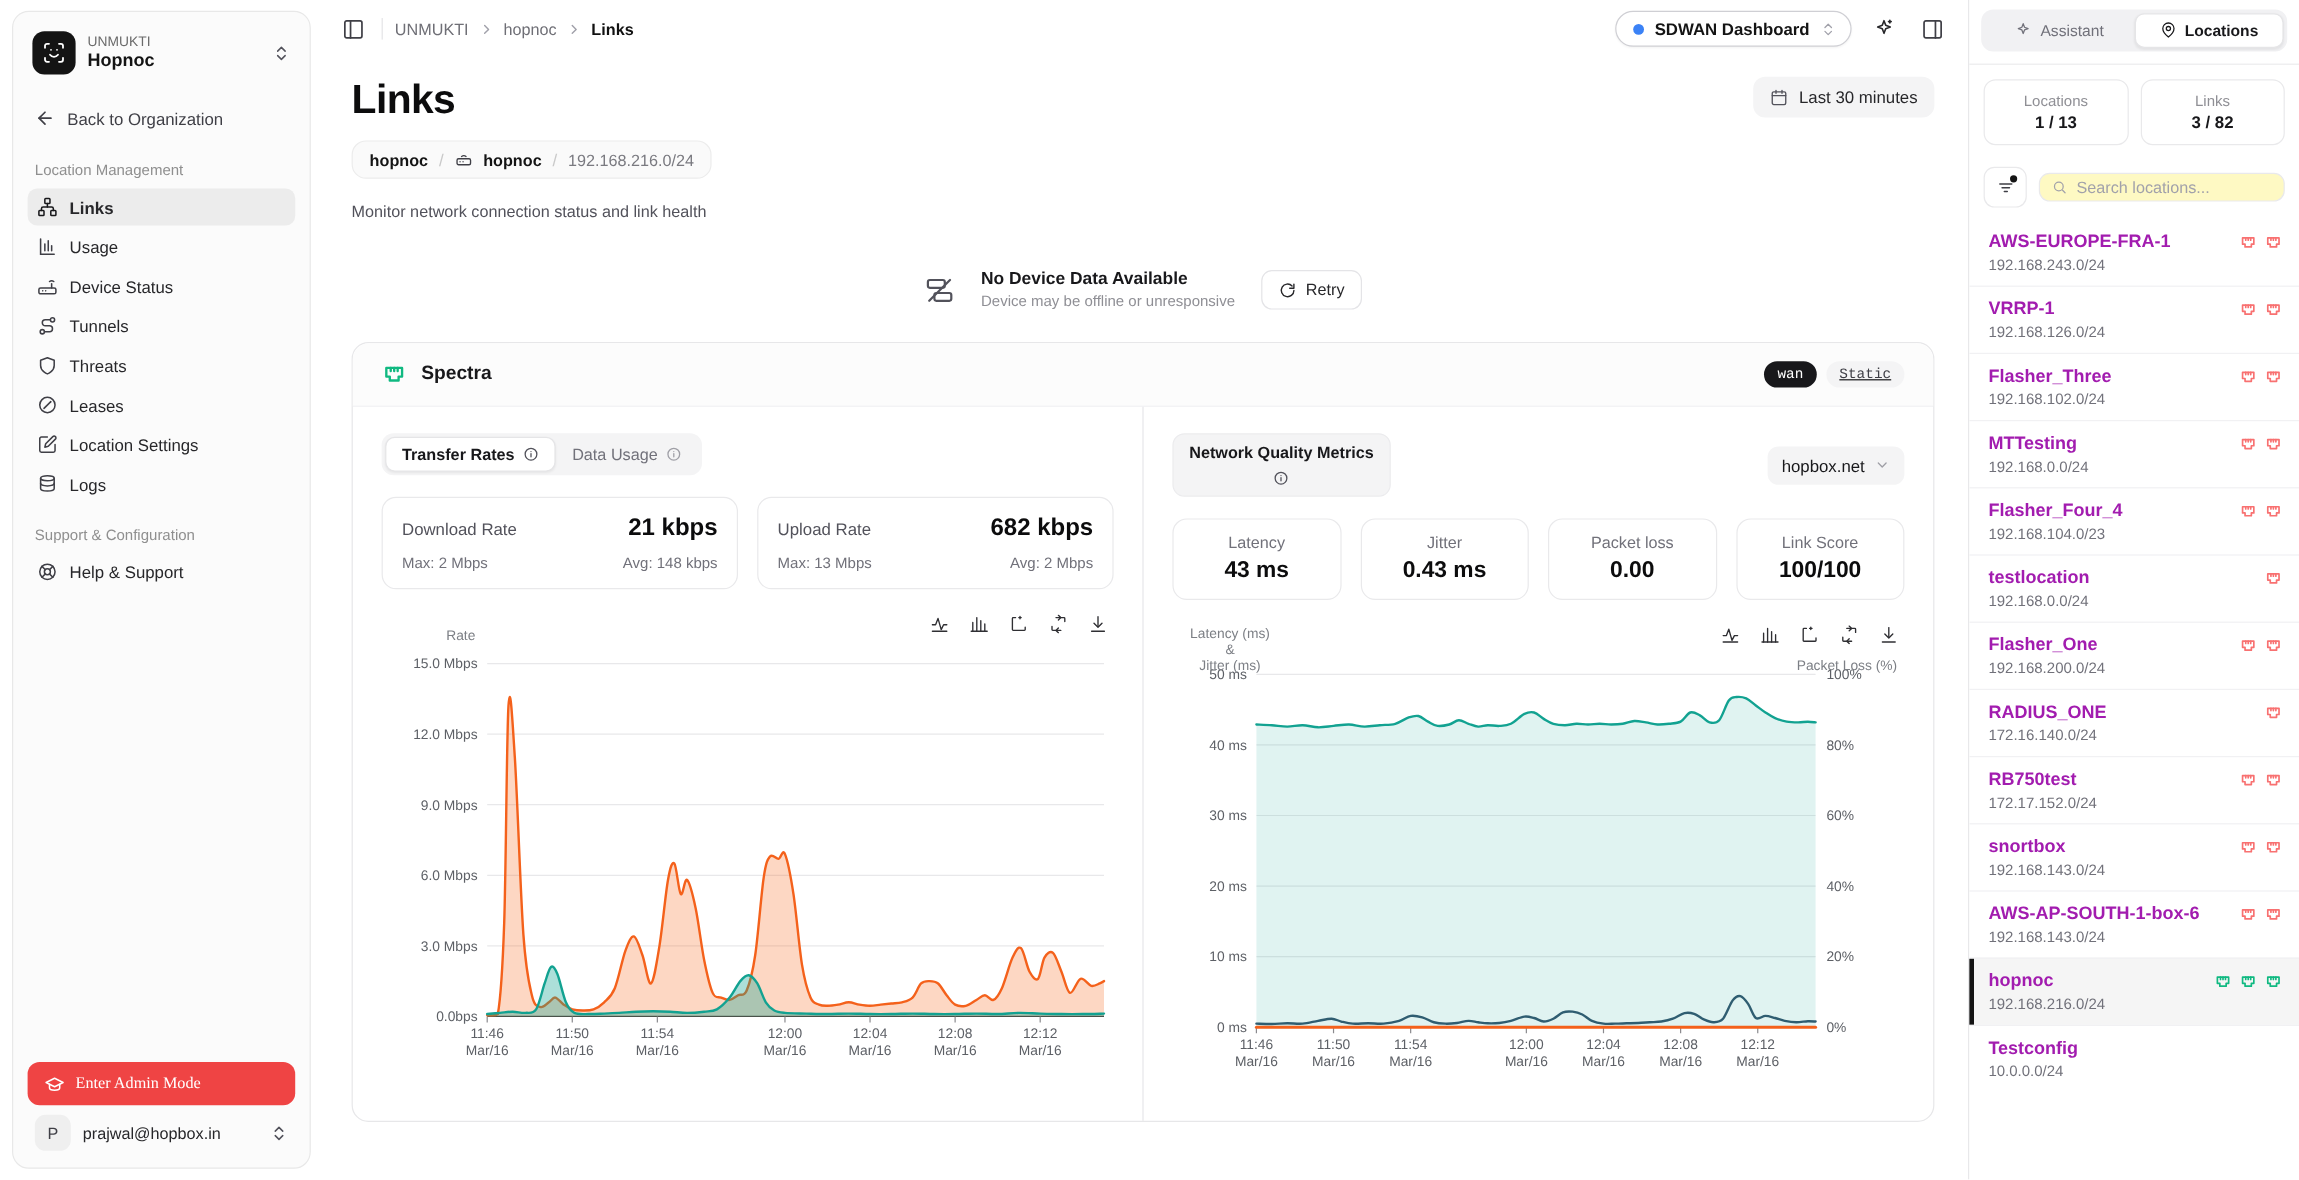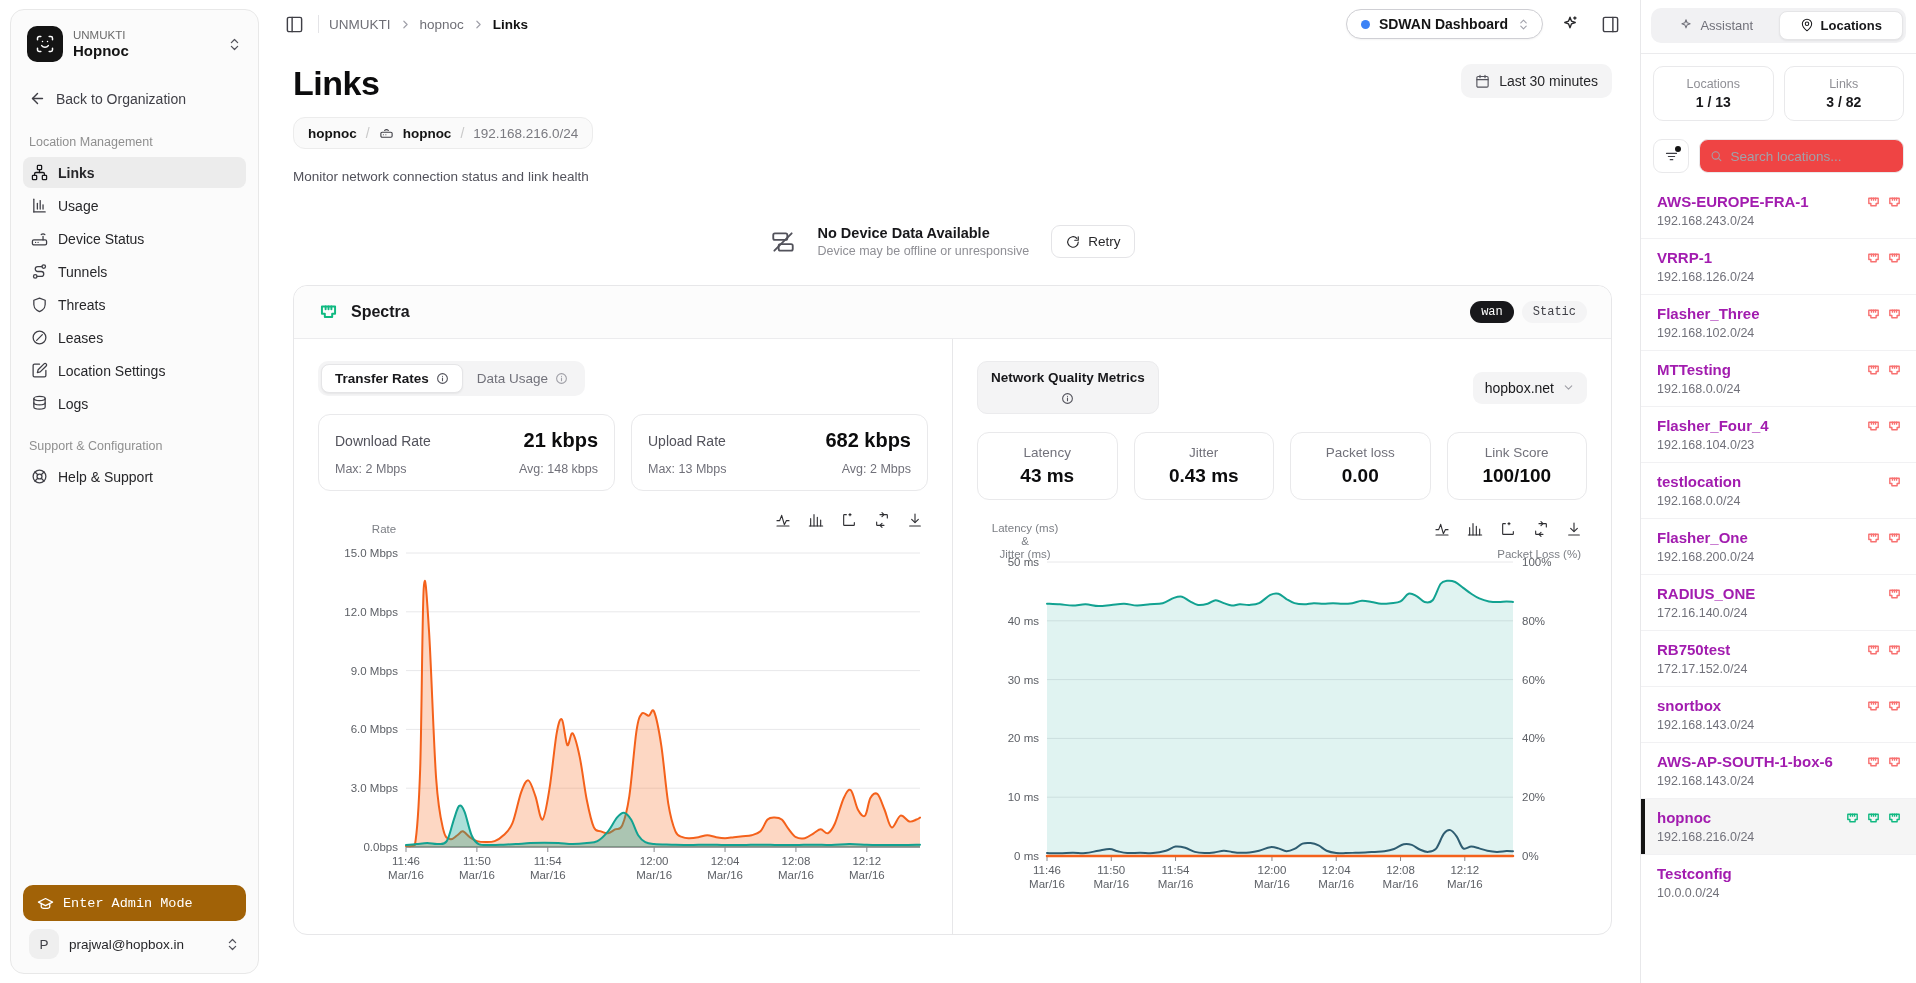--- a/index.html
+++ b/index.html
@@ -18,23 +18,23 @@
   .org-label { font-size:11.5px; color:#6b6b6b; }
   .org-name { font-size:15px; font-weight:bold; color:#141414; }
   .back-row { display:flex; align-items:center; gap:10px; font-size:14px; color:#3f3f46;
     padding:8px 6px; margin-top:18px; border-radius:8px; cursor:pointer; }
   .nav-section-label { font-size:12.5px; color:#8f8f8f; margin:20px 6px 6px; }
   .nav-item { display:flex; align-items:center; gap:10px; font-size:14px; color:#27272a;
     padding:7px 8px; border-radius:8px; cursor:pointer; margin-top:2px; }
   .nav-item.active { background:#ececec; font-weight:bold; }
   .nav-item svg { flex-shrink:0; }
   .sidebar-spacer { flex:1; }
-  .admin-btn { background:#a16207; color:#fff; border:none; border-radius:10px;
+  .admin-btn { background:#ef4444; color:#fff; border:none; border-radius:10px;
     height:36px; display:flex; align-items:center; gap:9px; padding:0 14px;
-    font-size:13.5px; font-family:Liberation Mono, monospace; cursor:pointer; width:100%; }
+    font-size:13.5px; font-family:Liberation Serif, serif; cursor:pointer; width:100%; }
   .user-row { display:flex; align-items:center; gap:10px; padding:8px 6px 2px; }
   .user-avatar { width:30px; height:30px; border-radius:9px; background:#efefef;
     display:flex; align-items:center; justify-content:center; font-size:13.5px; color:#3f3f46; }
   .user-email { flex:1; font-size:13.5px; color:#27272a; }
 
   
   .main { flex:1; min-width:0; display:flex; flex-direction:column; }
   .topbar { height:48px; display:flex; align-items:center; padding:0 16px; gap:10px; }
   .icon-btn { background:none; border:none; cursor:pointer; display:flex; align-items:center;
     justify-content:center; padding:4px; border-radius:6px; }
@@ -67,21 +67,21 @@
   .empty-title { font-size:14.5px; font-weight:bold; color:#18181b; }
   .empty-sub { font-size:12.5px; color:#8f8f95; }
   .retry-btn { display:flex; align-items:center; gap:8px; background:#fff; border:1px solid #e4e4e7;
     border-radius:9px; padding:8px 14px; font-size:13.5px; color:#27272a; font-family:inherit; cursor:pointer; }
 
   
   .spectra-card { border:1px solid #e7e7e9; border-radius:14px; background:#fff; margin-top:8px; }
   .spectra-header { display:flex; align-items:center; padding:15px 24px; border-bottom:1px solid #ececee;
     background:#fcfcfc; border-radius:14px 14px 0 0; }
   .spectra-title { font-size:16px; font-weight:bold; margin-left:12px; }
-  .badges { margin-left:auto; display:flex; gap:8px; }
+  .badges { margin-left:auto; display:flex; gap:8px;text-decoration:underline; }
   .badge { font-family:"Liberation Mono", monospace; font-size:12px; border-radius:999px; padding:4px 11px; }
   .badge.dark { background:#18181b; color:#fff; }
   .badge.light { background:#f4f4f5; color:#3f3f46; }
   .spectra-body { display:flex; align-items:stretch; }
   .panel { flex:1; min-width:0; padding:22px 24px; }
   .panel-divider { width:1px; background:#e7e7e9; }
 
   .seg-tabs { display:inline-flex; background:#f4f4f5; border-radius:10px; padding:3px; }
   .seg-tab { display:flex; align-items:center; gap:7px; font-size:13.5px; color:#71717a;
     padding:6px 13px; border-radius:8px; cursor:pointer; border:1px solid transparent; }
@@ -123,21 +123,21 @@
     box-shadow:0 1px 2px rgba(0,0,0,0.06); }
   .rb-counters { display:flex; gap:10px; padding:12px 12px 4px; }
   .rb-counter { flex:1; border:1px solid #e9e9eb; border-radius:10px; padding:10px 6px; text-align:center; }
   .rb-counter-label { font-size:12.5px; color:#8f8f95; }
   .rb-counter-value { font-size:14px; font-weight:800; margin-top:3px; }
   .rb-search-row { display:flex; gap:10px; padding:14px 12px 10px; align-items:center; }
   .filter-btn { position:relative; width:36px; height:34px; border:1px solid #e9e9eb; background:#fff;
     border-radius:9px; display:flex; align-items:center; justify-content:center; cursor:pointer; }
   .filter-dot { position:absolute; top:6px; right:7px; width:6px; height:6px; border-radius:50%; background:#141414; }
   .search-box { flex:1; display:flex; align-items:center; gap:8px; border:1px solid #e9e9eb;
-    border-radius:9px; height:34px; padding:0 10px; background:#ef4444; }
+    border-radius:9px; height:24px; padding:0 10px; background:#fef9c3; }
   .search-box input { border:none; outline:none; font-size:13.5px; font-family:inherit; width:100%;
     color:#18181b; background:transparent; }
   .search-box input::placeholder { color:#a1a1aa; }
   .loc-list { flex:1; overflow:hidden; }
   .loc-item { position:relative; display:flex; align-items:flex-start; padding:10px 14px 10px 16px;
     border-top:1px solid #f1f1f3; cursor:pointer; }
   .loc-item:first-child { border-top:none; }
   .loc-item.selected { background:#f5f5f5; }
   .loc-item.selected::before { content:""; position:absolute; left:0; top:0; bottom:0; width:4px; background:#141414; }
   .loc-name { font-size:15px; font-weight:bold; color:#a21caf; }

